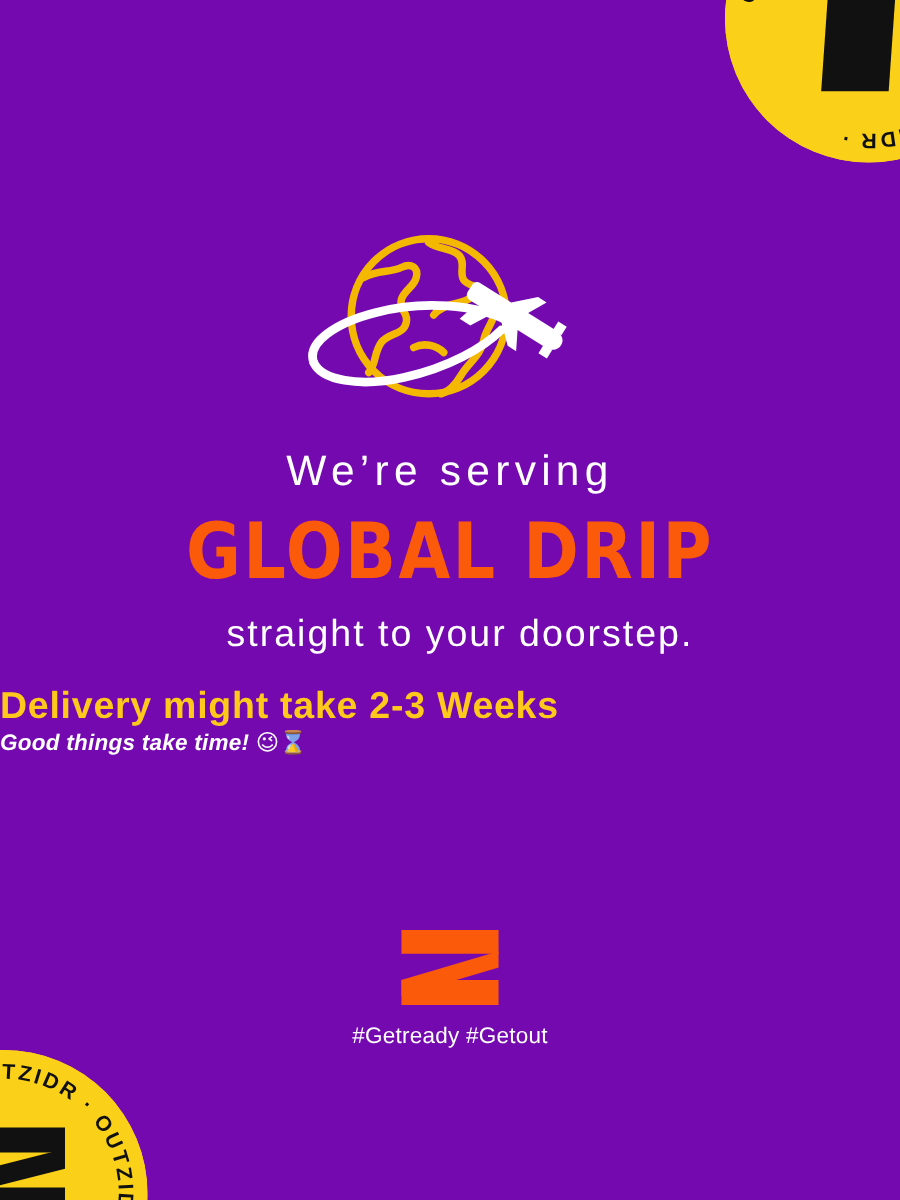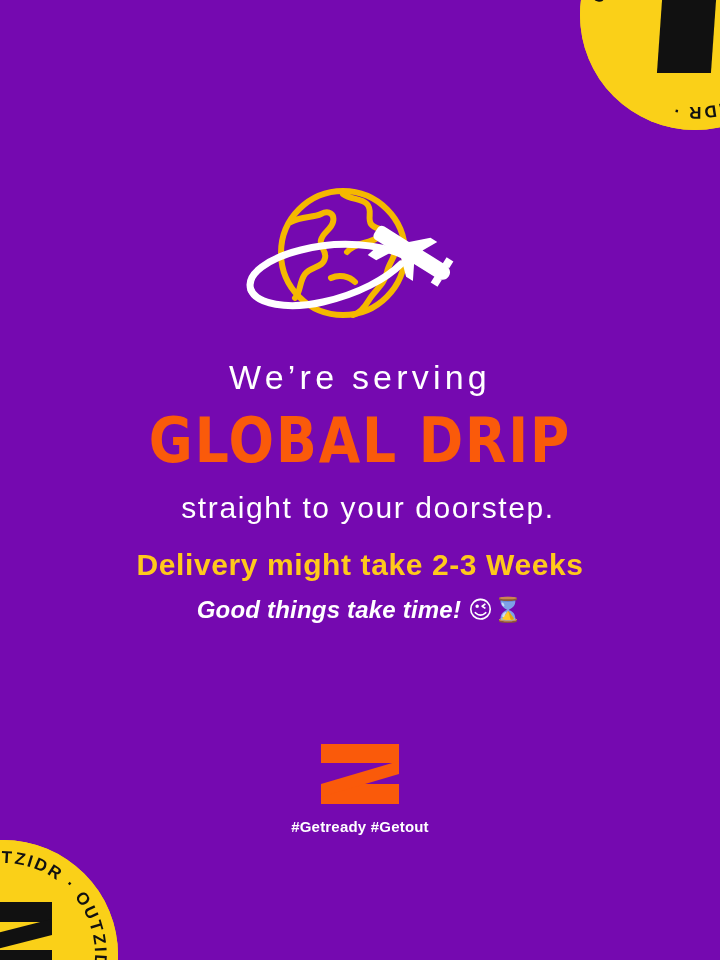--- a/index.html
+++ b/index.html
@@ -93,59 +93,58 @@
     letter-spacing: 1.6px;
     line-height: 1.05;
     margin: 20px 0 0 16px;
   }
 
   .delivery {
     position: absolute;
     left: 0;
     right: 0;
     top: 548px;
-    text-align: center;
   }
   .delivery-main {
     font-size: 30px;
     font-weight: 700;
     color: #ffc91c;
     letter-spacing: 0.6px;
     line-height: 1.1;
     margin: 0;
   }
   .delivery-sub {
-    font-size: 24px;
+    font-size: 18px;
     font-weight: 700;
     font-style: italic;
     color: #ffffff;
     letter-spacing: 0.2px;
     line-height: 1.1;
-    margin: 16px 0 0 0;
+    margin: 4px 0 0 0;
   }
   .delivery-sub .emoji {
     font-style: normal;
     font-family: "DejaVu Sans", sans-serif;
   }
 
   
   .footer {
     position: absolute;
     left: 0;
     right: 0;
     top: 744px;
     text-align: center;
   }
   .zmark {
     display: block;
     margin: 0 auto;
   }
   .hashtags {
-    font-size: 15px;
-    font-weight: 700;
+    font-size: 18px;
+    font-weight: 400;
     color: #ffffff;
     letter-spacing: 0.2px;
     margin: 14px 0 0 0;
   }
 </style>
 </head>
 <body>
 
 <div class="poster">
 

